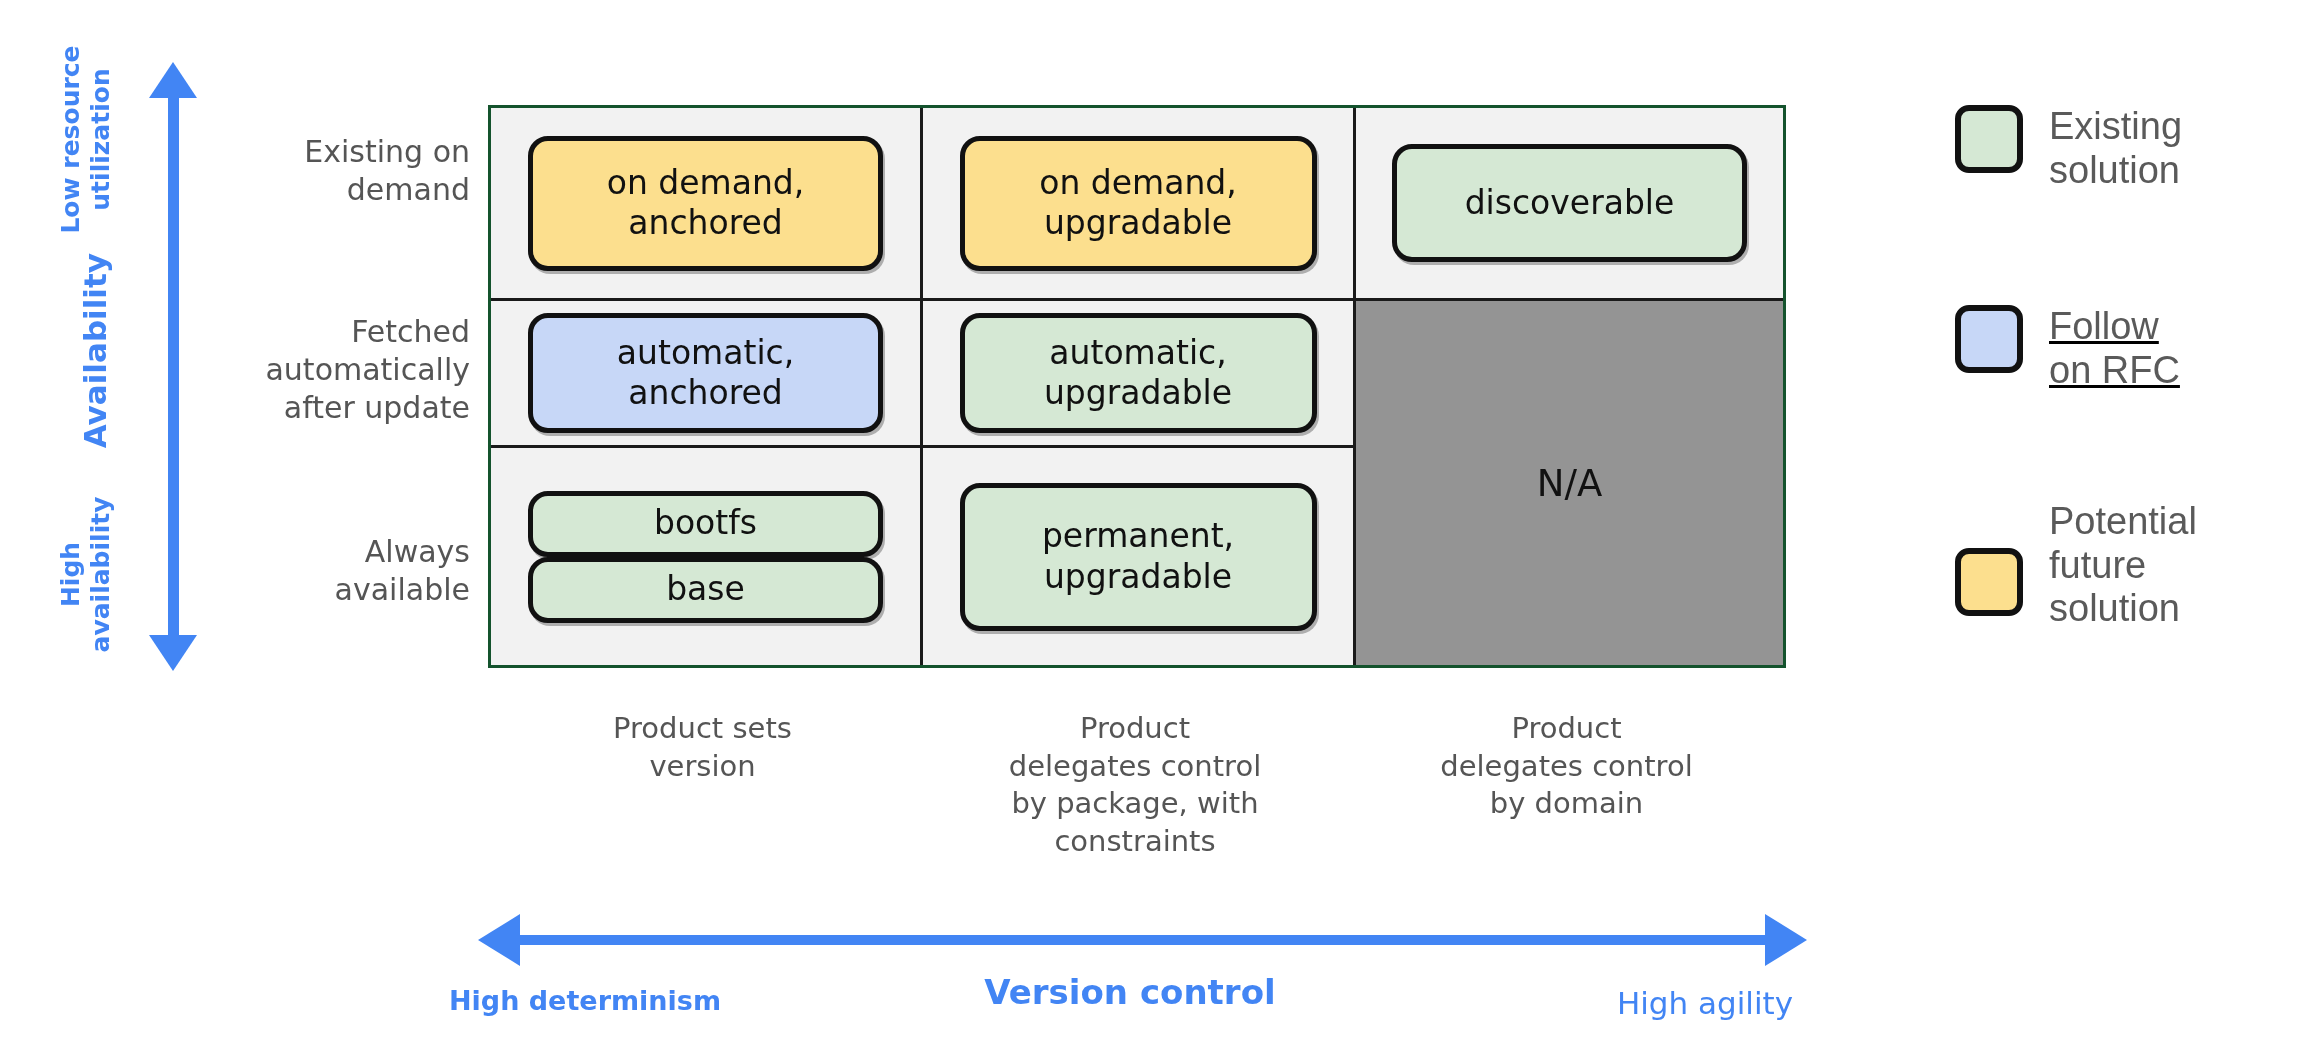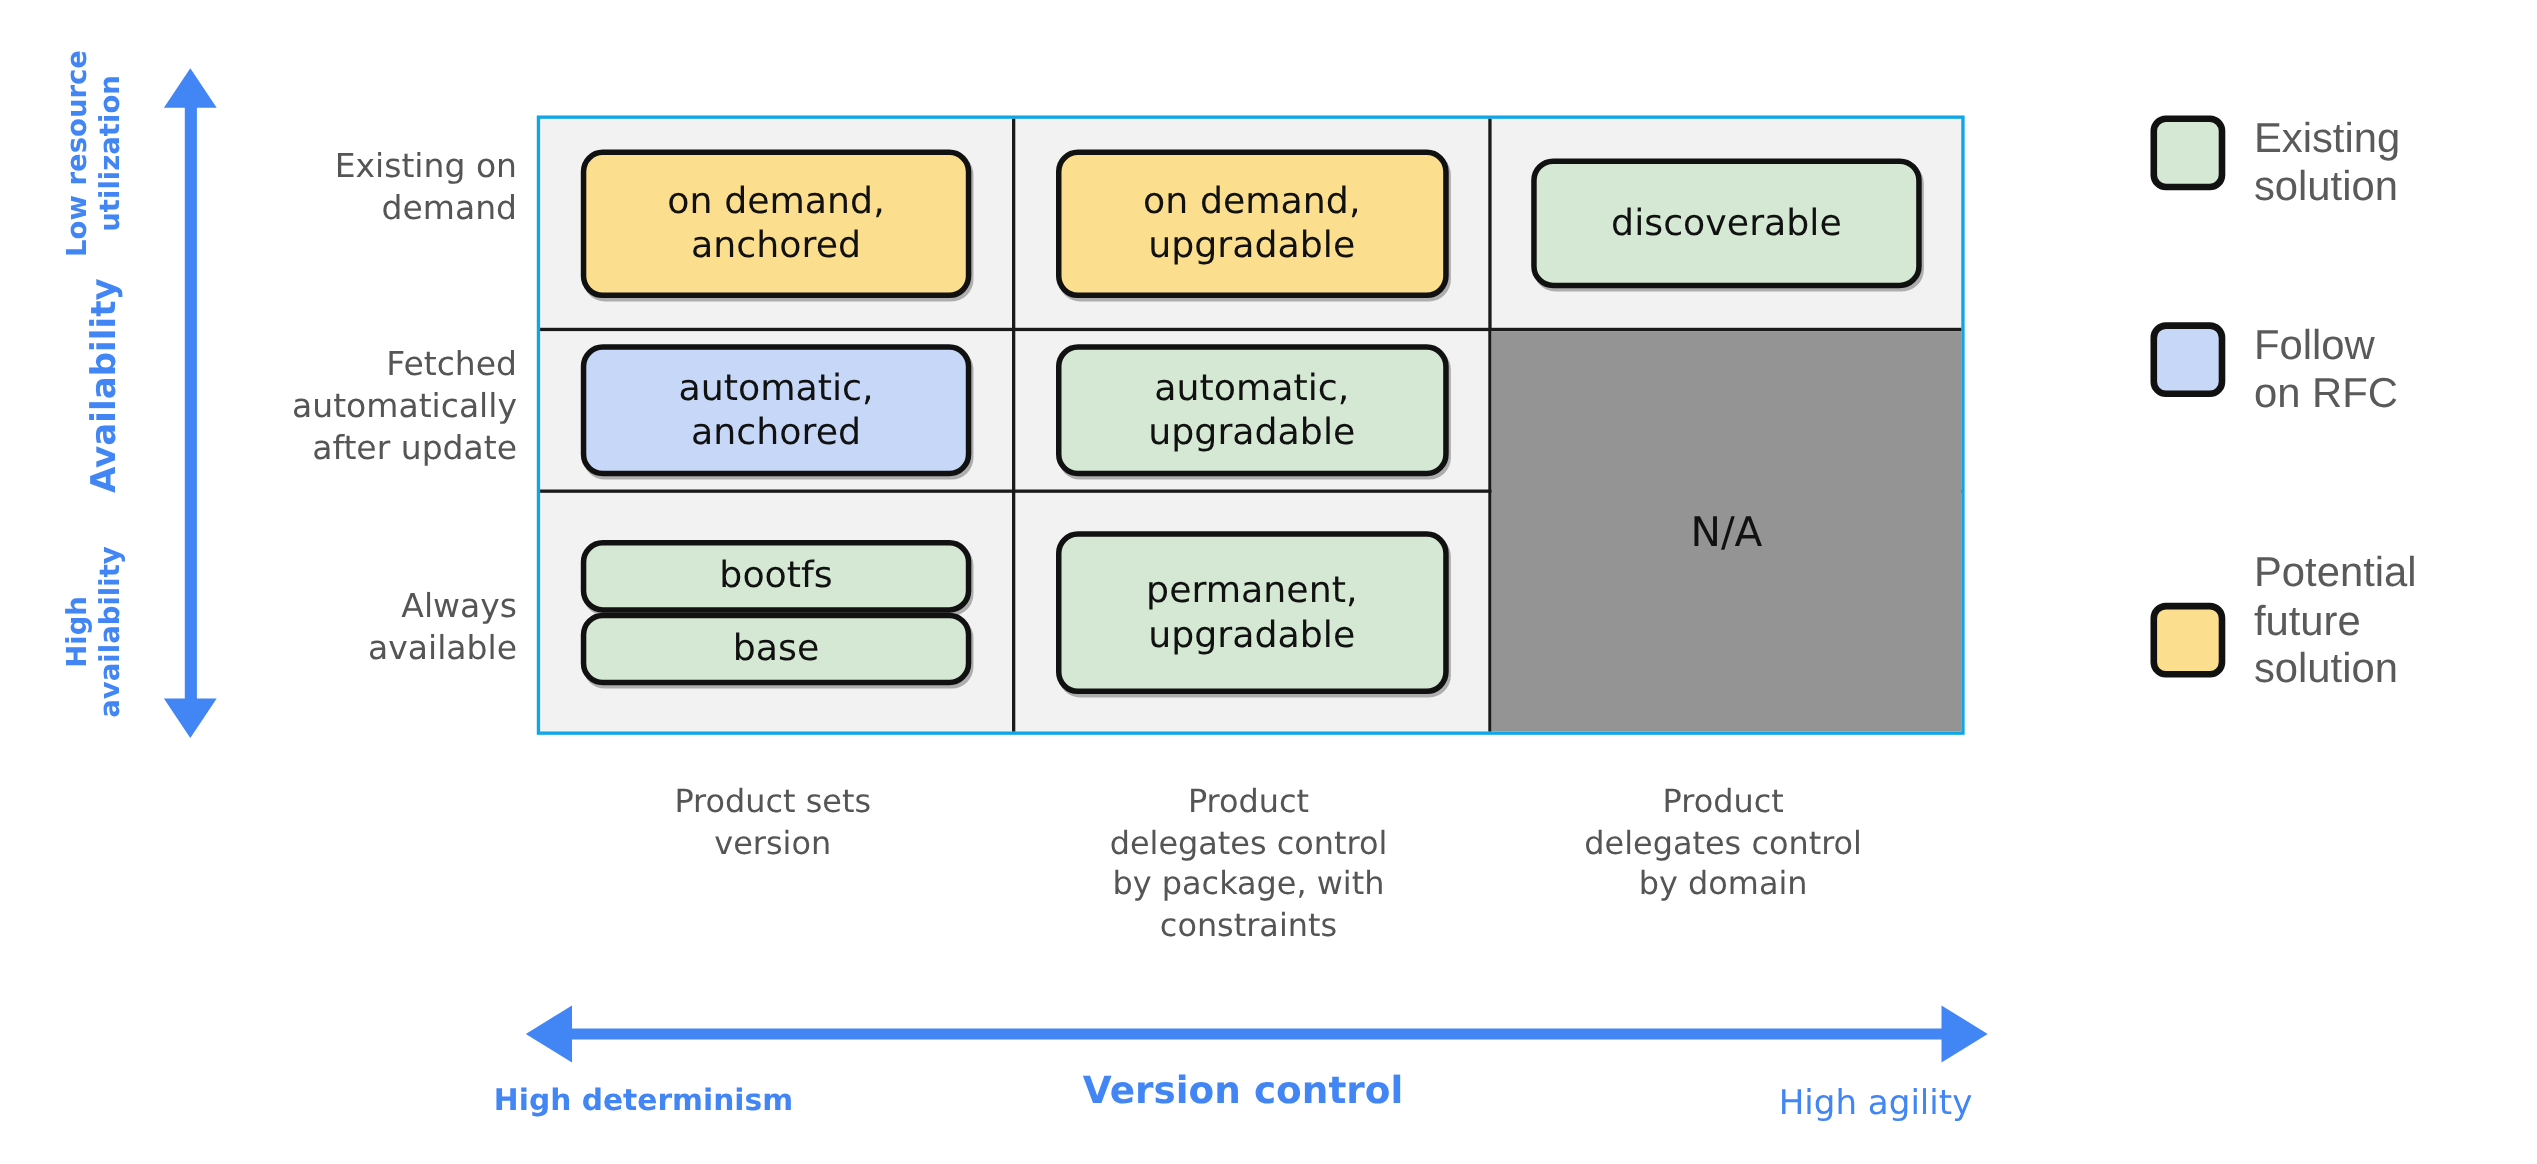--- a/index.html
+++ b/index.html
@@ -95,21 +95,21 @@
   #row-labels {
     left: 200px; top: 105px; width: 270px; height: 563px;
   }
 
   
   #matrix {
     left: 488px;
     top: 105px;
     width: 1298px;
     height: 563px;
-    border: 3px solid #0ea5e9;
+    border: 3px solid #14532d;
     box-sizing: border-box;
     background: #f2f2f2;
   }
   .grid-col-divider {
     position: absolute;
     top: 0; bottom: 0;
     width: 3px;
     background: #1a1a1a;
   }
   .grid-row-divider {
@@ -317,21 +317,21 @@
 </div>
 
 <div class="abs" id="legend">
 
   <div class="legend-item" style="top:0;">
     <div class="legend-swatch green"></div>
     <div class="legend-label">Existing
 solution</div>
   </div>
 
-  <div class="legend-item" style="top:188px;">
+  <div class="legend-item" style="top:200px;text-decoration:underline;">
     <div class="legend-swatch blue"></div>
     <div class="legend-label">Follow
 on RFC</div>
   </div>
 
   <div class="legend-item" style="top:395px;">
     <div class="legend-swatch yellow" style="margin-top:48px;"></div>
     <div class="legend-label">Potential
 future
 solution</div>

